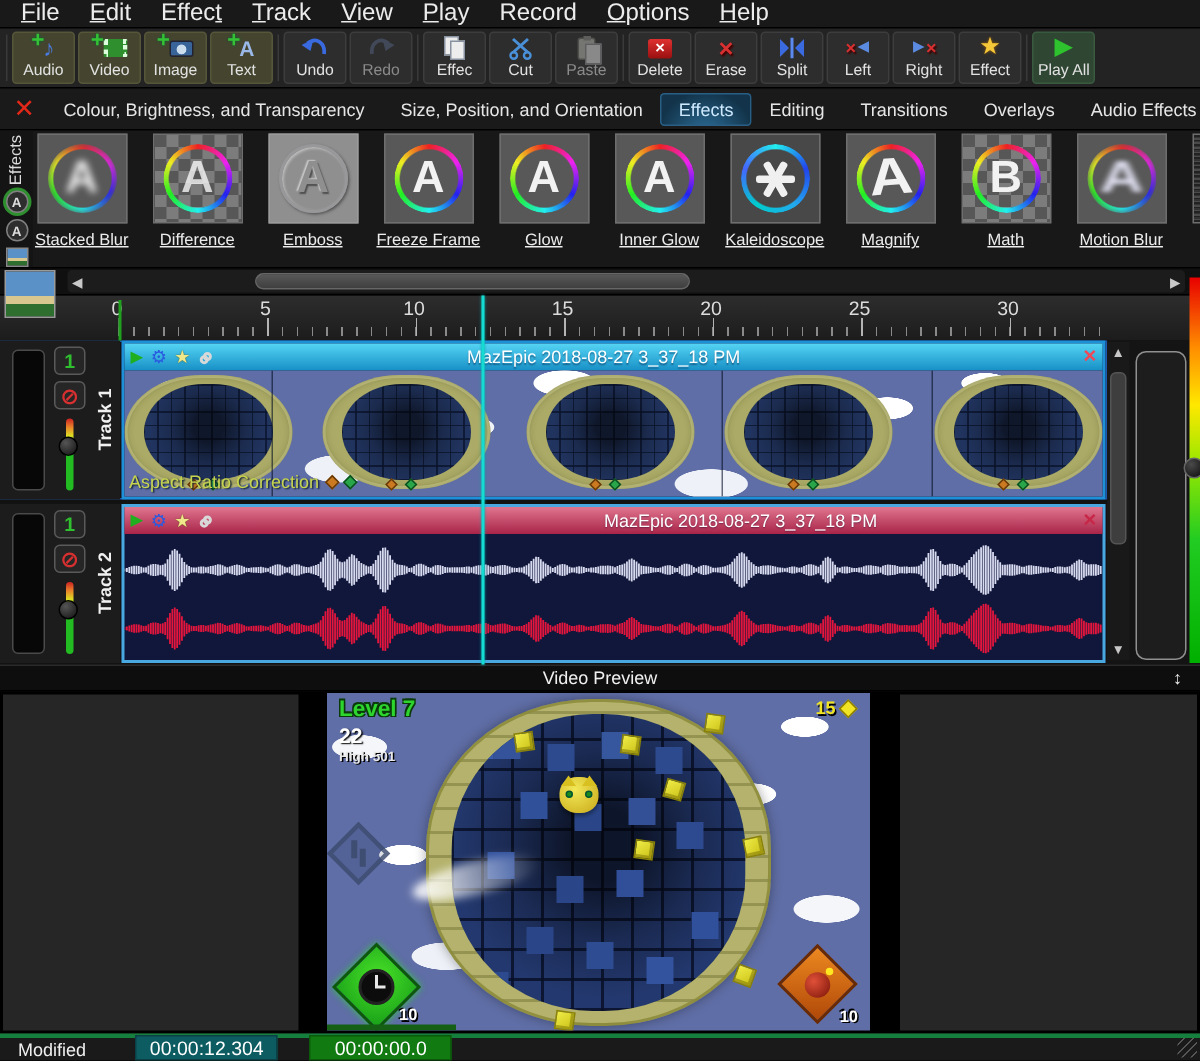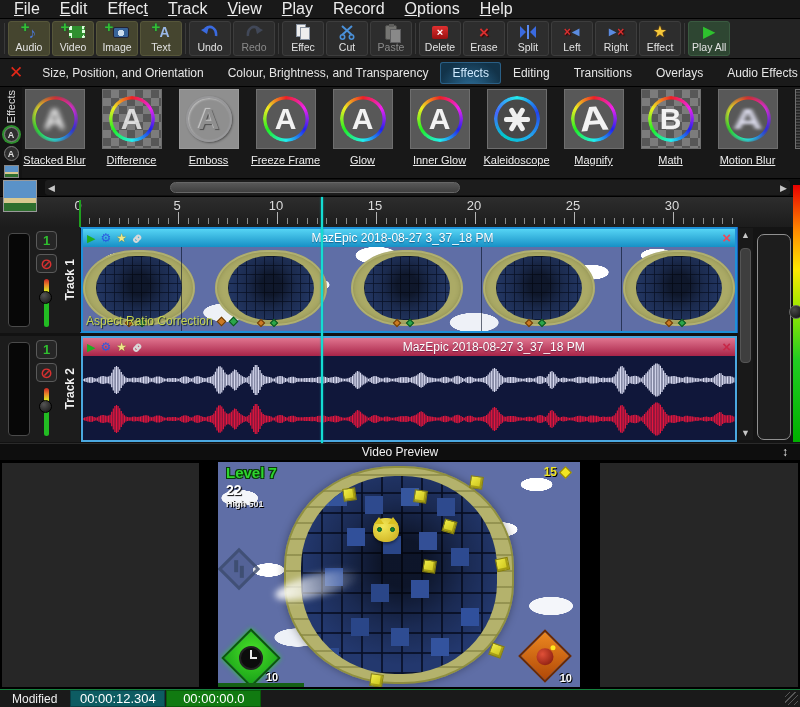--- a/index.html
+++ b/index.html
@@ -199,21 +199,21 @@
 .clockface::after{content:'';position:absolute;left:9px;top:9px;width:7px;height:2px;background:#e8e8e8;}
 .bombpow{position:absolute;right:16px;bottom:12px;width:38px;height:38px;background:linear-gradient(135deg,#ec8820,#b04808);border:2px solid #6a2a04;transform:rotate(45deg);display:flex;align-items:center;justify-content:center;z-index:8;}
 .bomb{transform:rotate(-45deg);width:17px;height:17px;border-radius:50%;background:radial-gradient(circle at 35% 35%,#e05038,#7a1408);position:relative;}
 .bomb::after{content:'';position:absolute;right:-2px;top:-3px;width:5px;height:5px;background:#ffe820;border-radius:50%;}
 .powcount{position:absolute;color:#fff;font-weight:bold;font-size:11px;text-shadow:1px 1px 0 #000,-1px -1px 0 #000;z-index:9;}
 .powcount.time{left:48px;bottom:4px;}
 .powcount.bombc{right:8px;bottom:3px;}
 .greenbar{position:absolute;left:0;bottom:0;width:86px;height:4px;background:#156015;z-index:9;}
 
 
-.statusbar{height:18px;background:#1a1a1a;border-top:1px solid #15803d;display:flex;align-items:center;font-size:12px;position:relative;}
+.statusbar{height:18px;background:#1a1a1a;border-top:3px solid #15803d;display:flex;align-items:flex-end;font-size:12px;position:relative;gap:20px;}
 .sb-mod{display:flex;align-items:center;padding:0 12px;color:#f0f0f0;}
 .sb-time{width:95px;display:flex;align-items:center;justify-content:center;color:#fff;font-size:13px;margin-left:1px;}
 .sb-time.teal{background:#0d5c62;border:1px solid #0a4046;}
 .sb-time.green{background:#117a11;border:1px solid #0a5a0a;}
 .grip{position:absolute;right:2px;bottom:2px;width:13px;height:13px;background:repeating-linear-gradient(135deg,transparent 0 3px,#565656 3px 4px);}
 </style>
 </head>
 <body>
 
 <div id="app">
@@ -363,22 +363,22 @@
             <span class="ic-play big">▶</span>
           </div>
           <div class="tlabel">Play All</div>
         </div>
       </div>
     </div>
 
   <div class="tabsrow">
     <span class="tab-close">✕</span>
     <div style="display:flex;align-items:center;">
+        <div class="tab">Colour, Brightness, and Transparency</div>
         <div class="tab">Size, Position, and Orientation</div>
-        <div class="tab">Colour, Brightness, and Transparency</div>
         <div class="tab active">Effects</div>
         <div class="tab">Editing</div>
         <div class="tab">Transitions</div>
         <div class="tab">Overlays</div>
         <div class="tab">Audio Effects</div>
       </div>
   </div>
 
   <div class="fxpanel">
     <div class="fxside">

